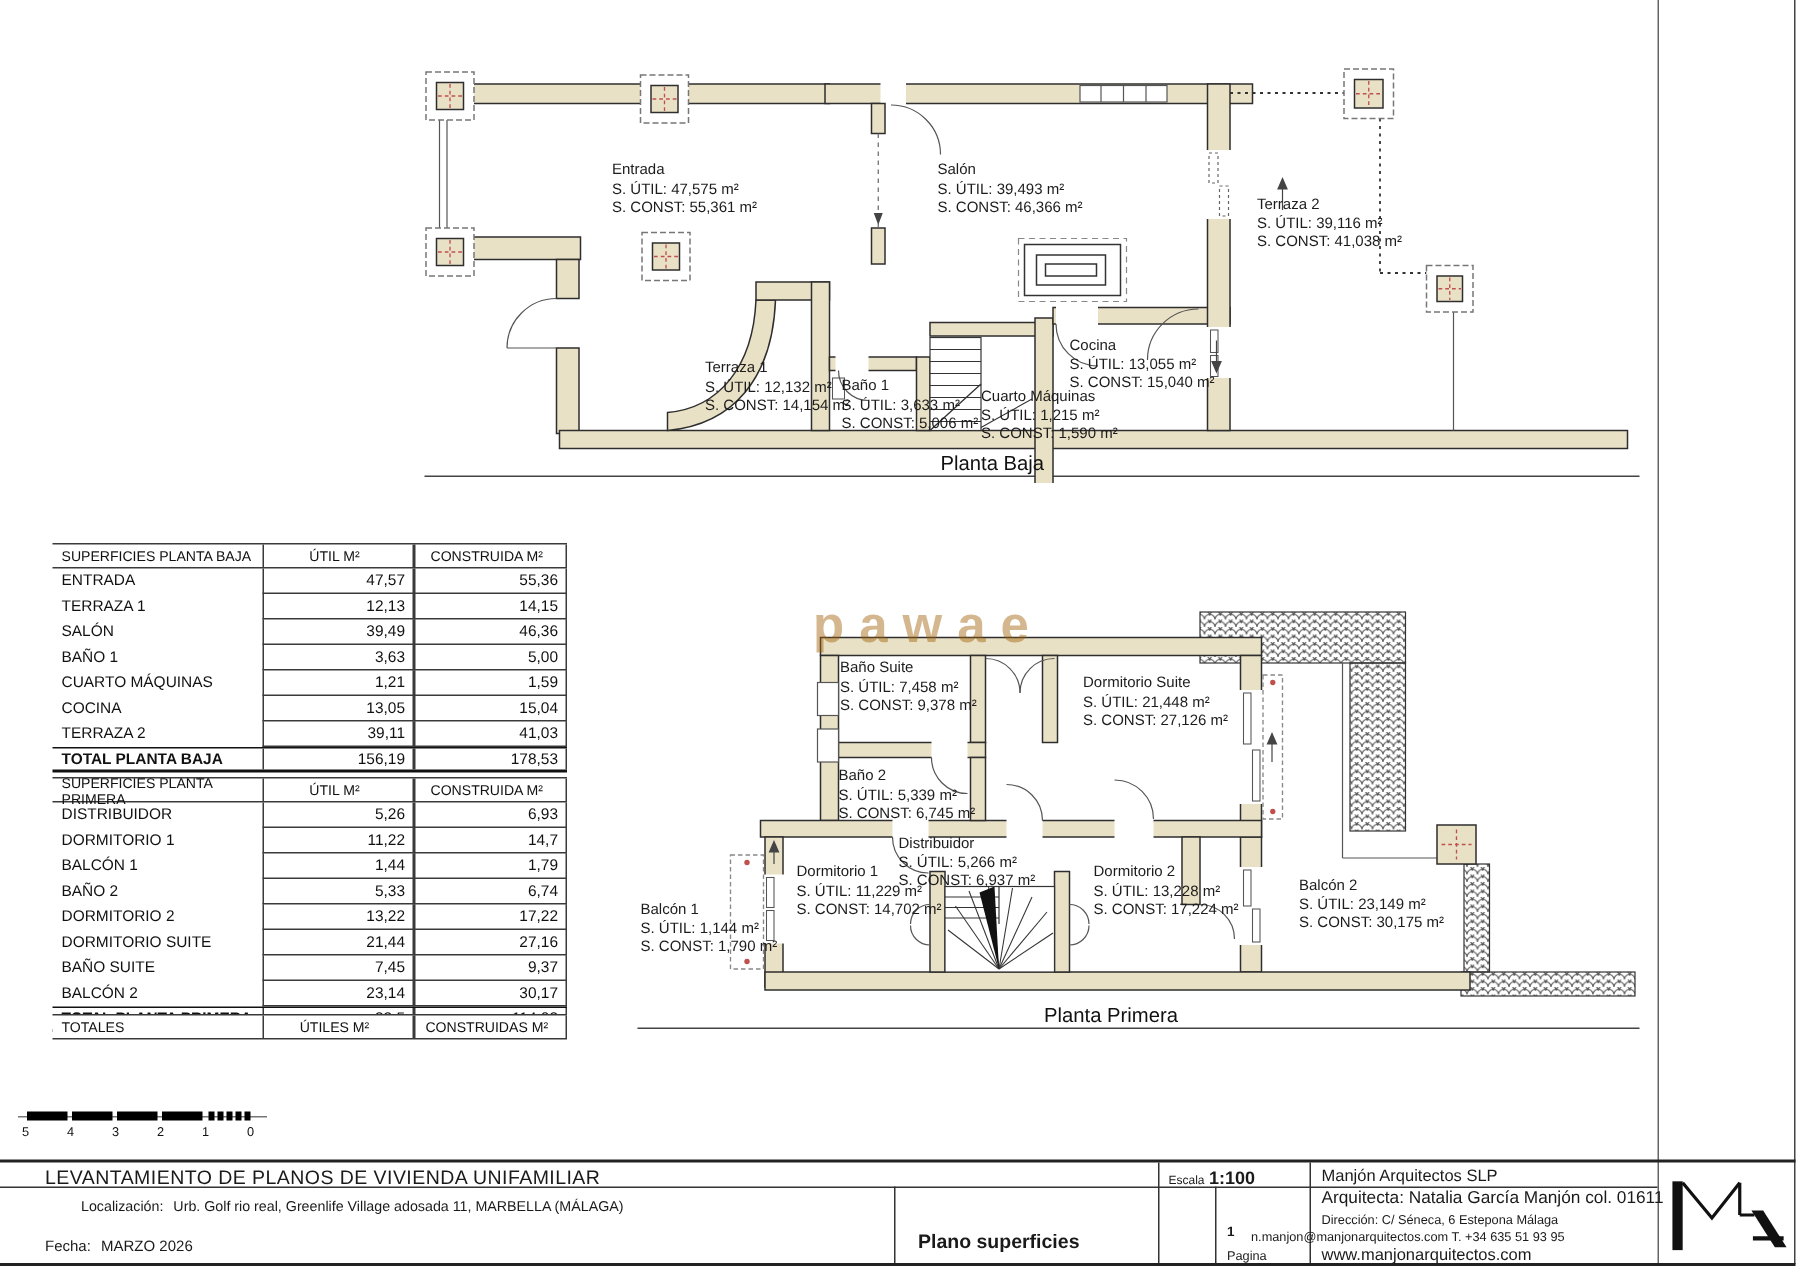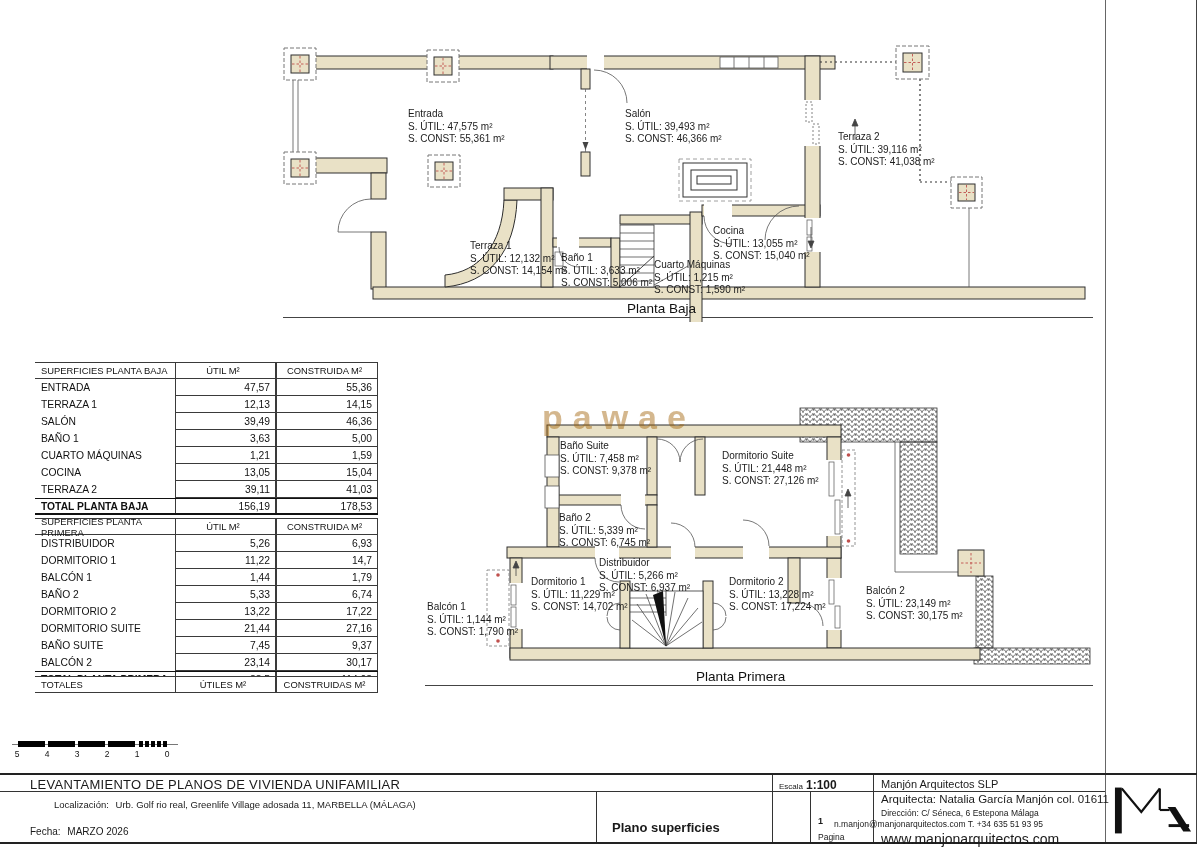--- a/index.html
+++ b/index.html
@@ -40,21 +40,21 @@
   #tb-date{left:30px;top:826px;font-size:10px;}
   #tb-sheetname{left:612px;top:820px;font-size:13px;font-weight:bold;}
   #tb-escala{left:779px;top:778px;font-size:8px;display:flex;align-items:baseline;}
   #tb-escala .val{font-size:12px;font-weight:bold;margin-left:3px;}
   #tb-pagina{left:818px;top:804px;font-size:8.5px;margin-top:28px;}
   #tb-pagenum{left:818px;top:816px;font-size:9px;font-weight:bold;}
   #tb-firm{left:881px;top:778px;font-size:11px;}
   #tb-architect{left:881px;top:793px;font-size:11.5px;}
   #tb-address{left:881px;top:808px;font-size:8.5px;}
   #tb-contact{left:834px;top:819px;font-size:8.5px;}
-  #tb-website{left:881px;top:831px;font-size:14px;}
+  #tb-website{left:881px;top:831px;font-size:11px;}
 </style>
 </head>
 <body>
 
 <div id="sheet">
 
   <svg style="left:283px;top:42px;z-index:4" width="810" height="280" viewBox="0 0 810 280">
     <g stroke="#2e2e2e" stroke-width="1" fill="#e9e1c6">
       <rect x="8" y="14" width="262" height="13"></rect>
       <rect x="267" y="14" width="285" height="13"></rect>

